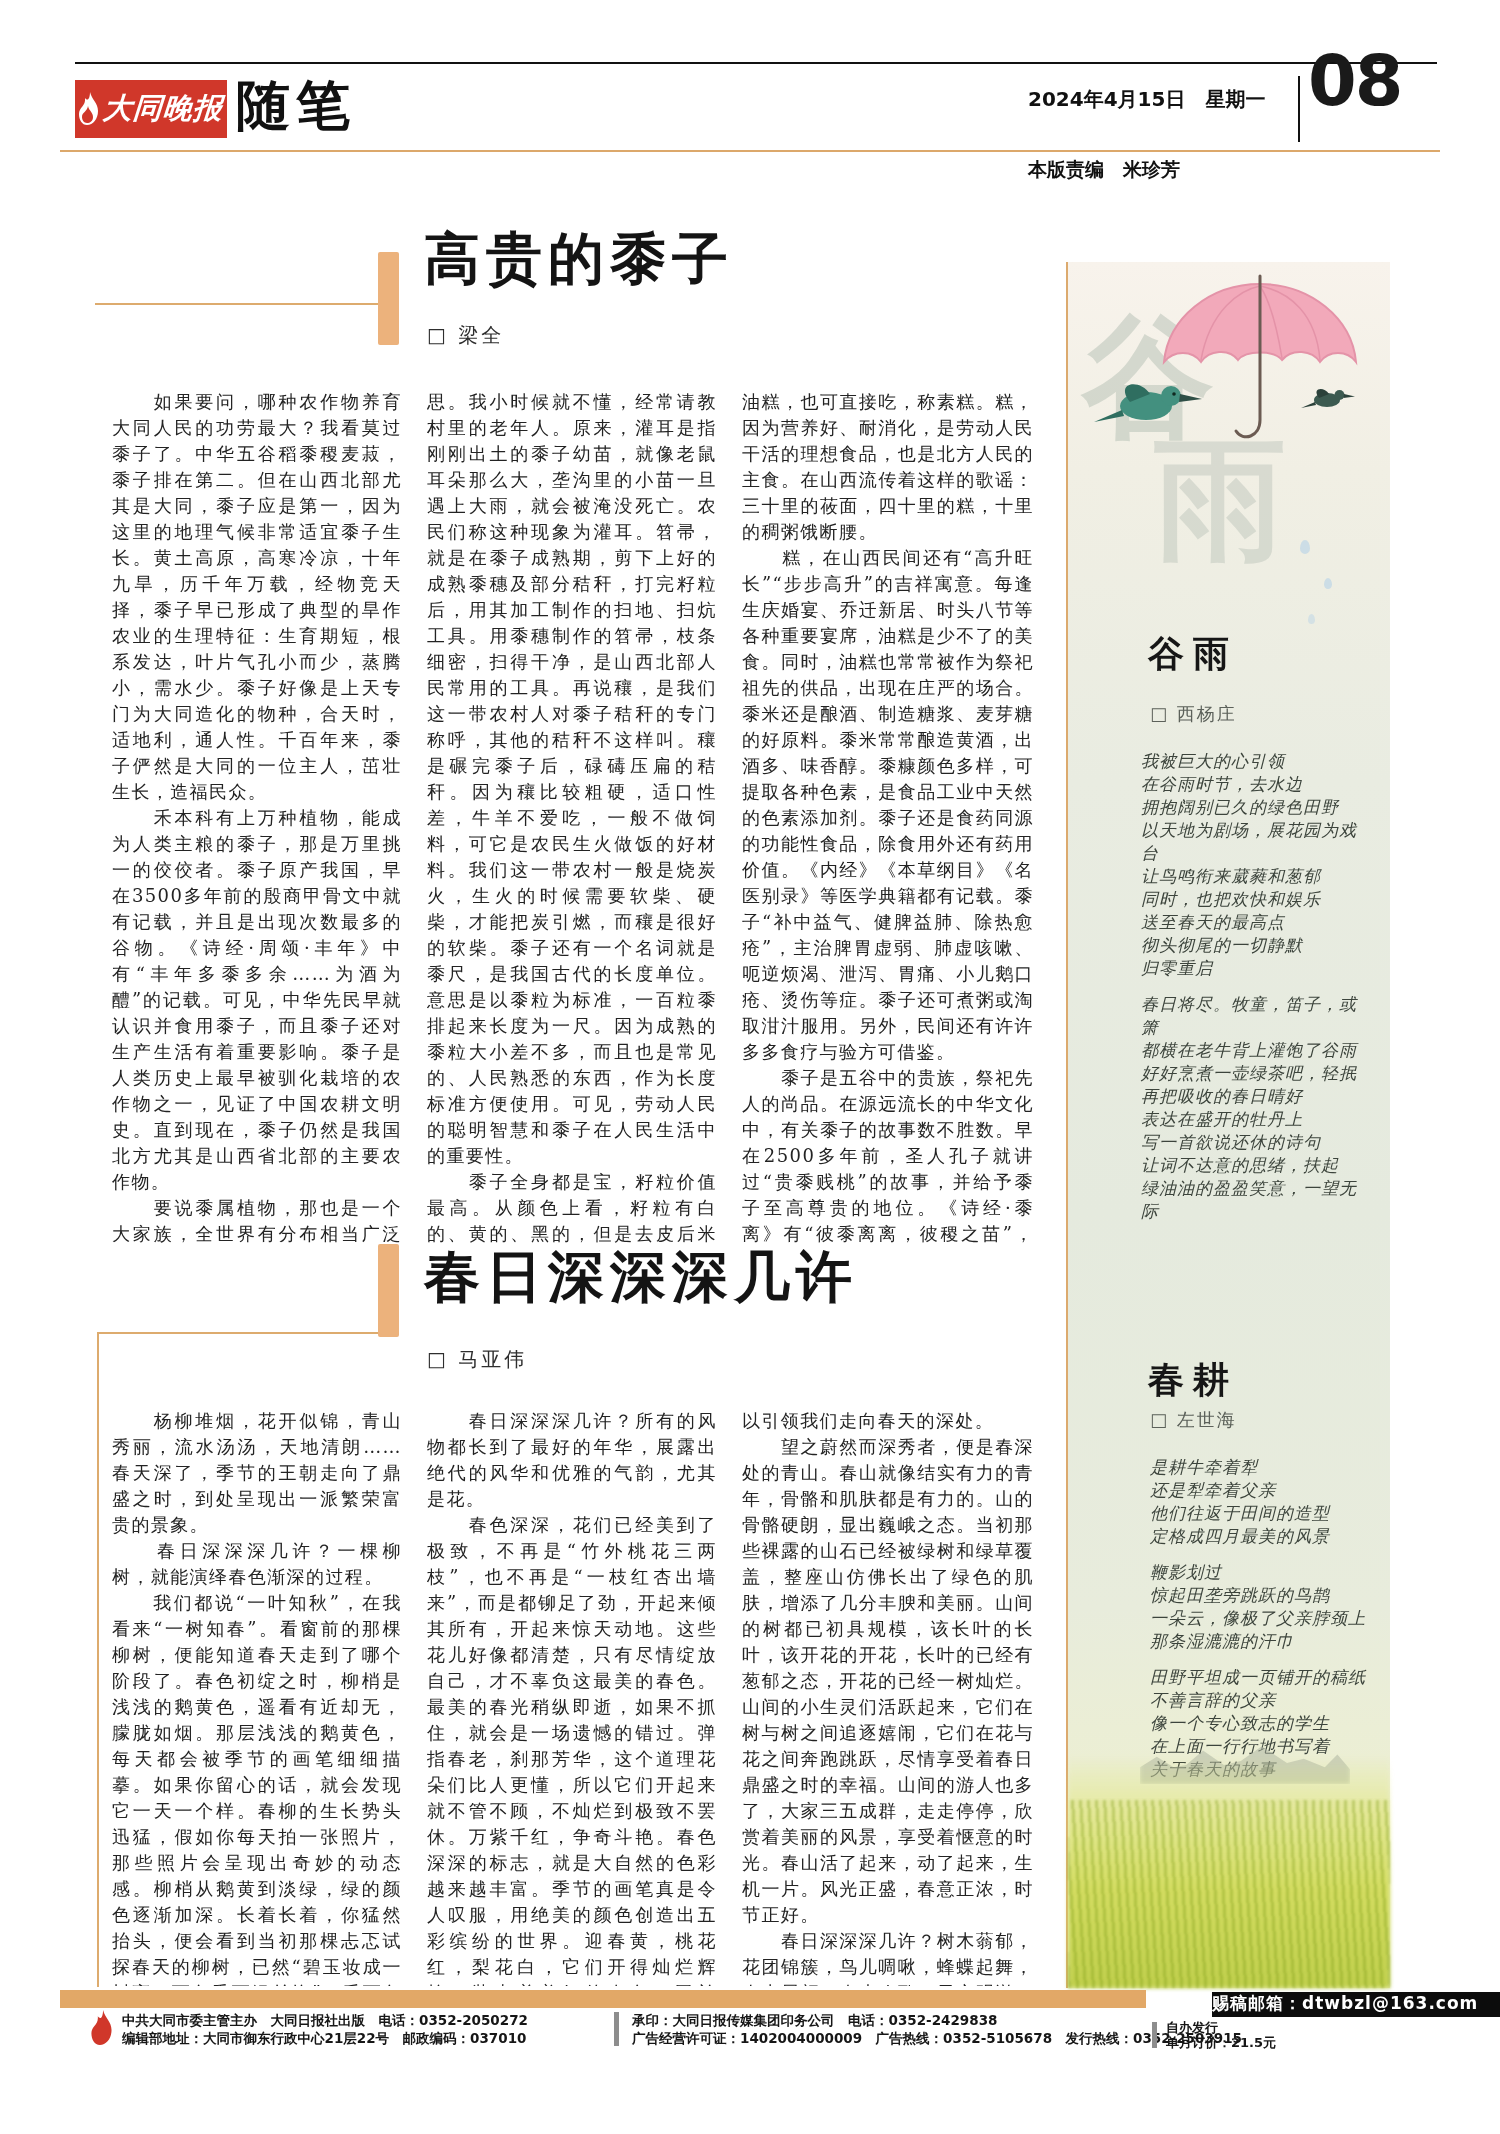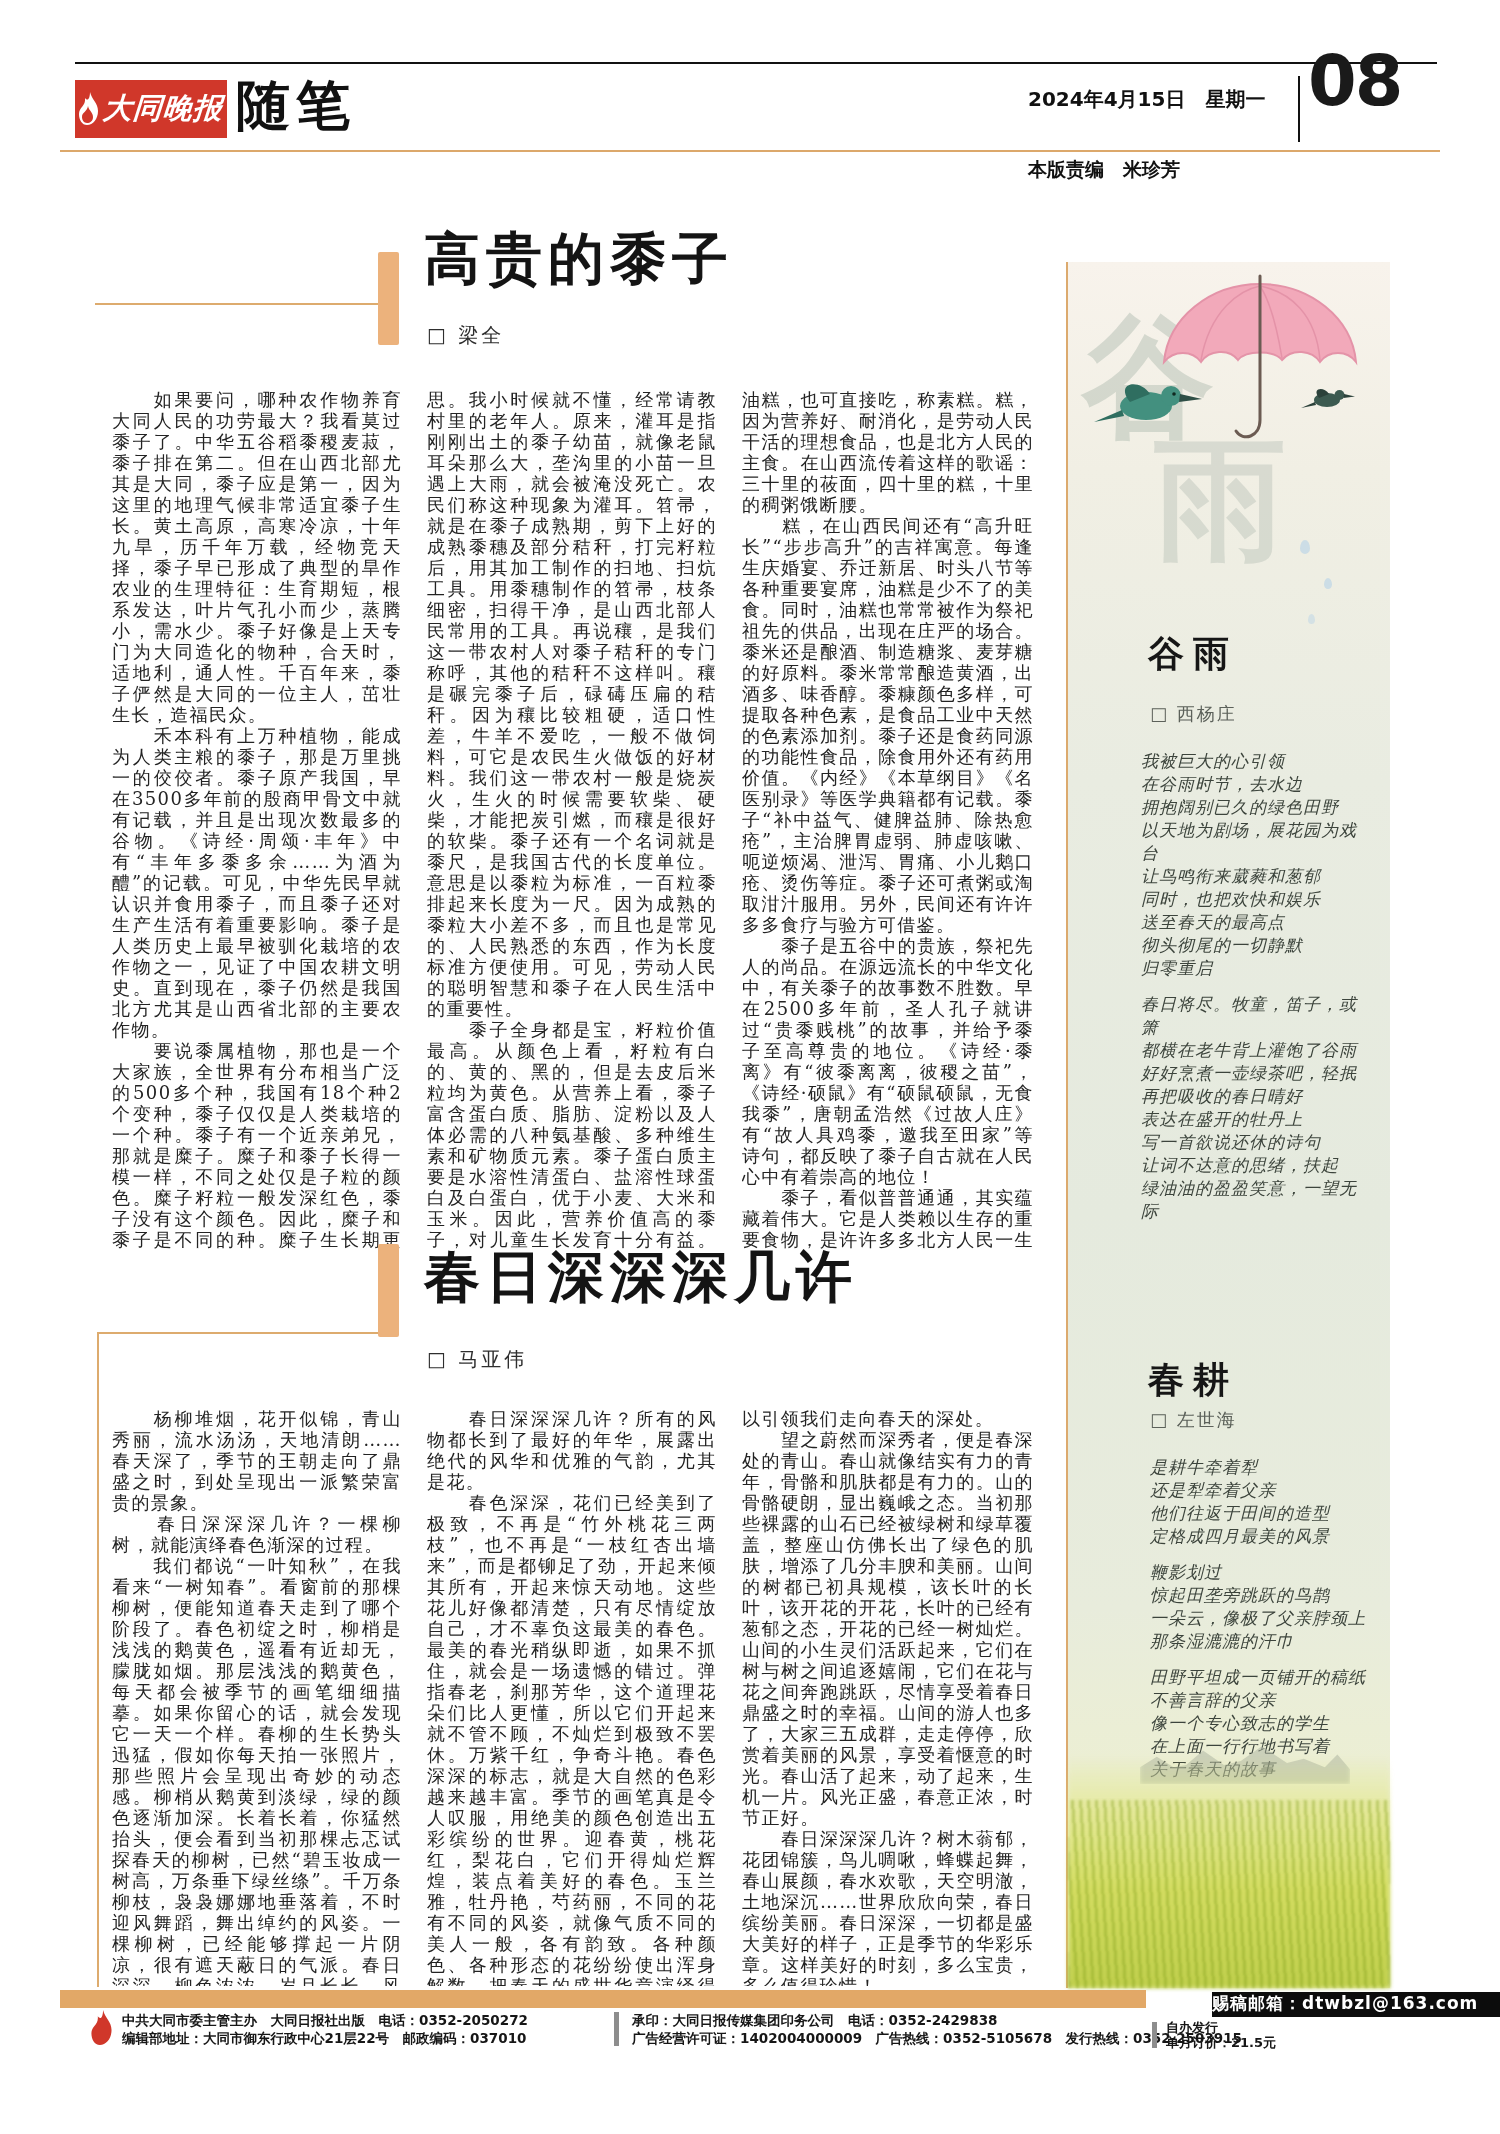--- a/index.html
+++ b/index.html
@@ -17,21 +17,21 @@
   .editor-line{font-size:19px;font-weight:bold;line-height:26px;margin-top:44px;}
   .page-divider{left:1298px;top:76px;width:2px;height:66px;background:#111;}
   .page-number{left:1308px;top:40px;font-size:70px;font-weight:900;color:#1a1a1a;font-family:"DejaVu Sans","Liberation Sans",sans-serif;letter-spacing:-2px;}
   
   .accent-h{height:2px;background:#ddab6e;}
   .accent-v{width:2px;background:#ddab6e;}
   .title-bar{width:21px;height:93px;background:#ecb27c;border-radius:2px;}
   .headline{font-size:56px;font-weight:900;color:#141414;letter-spacing:6px;font-family:"DejaVu Serif",serif;white-space:nowrap;}
   .byline{font-size:20px;color:#2e2e2e;letter-spacing:3px;font-family:"DejaVu Sans","Liberation Sans",sans-serif;}
   
-  .col{text-align:justify;overflow:hidden;color:#232323;font-size:18px;line-height:21px;
+  .col{text-align:justify;overflow:hidden;color:#232323;font-size:18px;line-height:26px;
        letter-spacing:1.4px;word-break:break-all;font-family:"DejaVu Serif","Liberation Serif",serif;}
   .col p{margin:0;}
   
   .side-line{left:1066px;top:262px;width:2px;height:1726px;background:#dcaa6e;}
   .side-panel{left:1068px;top:262px;width:322px;height:1726px;overflow:hidden;
     background:linear-gradient(180deg,#f8f3ec 0%,#f1efe4 12%,#e9ece1 30%,#e5eade 55%,#e8ecdc 78%,#eef0cf 92%,#f1f1c8 100%);}
   .wm{position:absolute;color:rgba(168,180,170,0.42);font-weight:700;font-family:"DejaVu Serif",serif;}
   .drop{position:absolute;width:10px;height:14px;border-radius:50% 50% 50% 50%/60% 60% 40% 40%;background:#c3d8e6;opacity:.8;}
   .poem-title{position:absolute;font-size:36px;font-weight:900;color:#161616;letter-spacing:9px;font-family:"DejaVu Serif",serif;}
   .poem-author{position:absolute;font-size:18px;color:#5c615a;letter-spacing:2px;font-family:"DejaVu Sans","Liberation Sans",sans-serif;}

